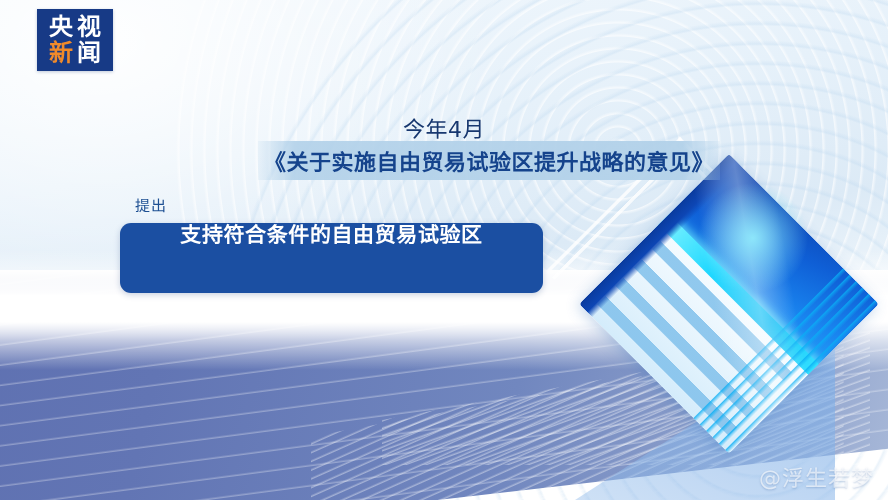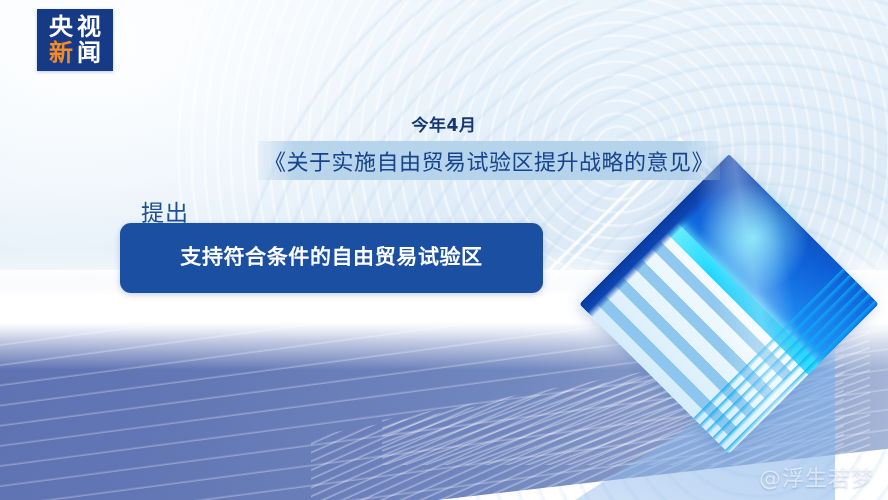--- a/index.html
+++ b/index.html
@@ -151,58 +151,57 @@
     width:28px; text-align:center;
   }
   .logo-ch.accent { color:#f08a2a; }
   .logo-row.top { margin-bottom:2px; }
 
   
   .kicker {
     position:absolute; left:0; right:0; top:111px;
     text-align:center;
     font-family:"DejaVu Sans","Liberation Sans",sans-serif;
-    font-size:17px;
+    font-size:22px;
     color:#17376f;
     letter-spacing:.5px;
-    font-weight:bold;
   }
 
   .headline-wrap {
     position:absolute; left:0; right:0; top:141px;
     text-align:center;
     padding-left:90px;
   }
   .headline {
     display:inline-block;
     font-family:"DejaVu Sans","Liberation Sans",sans-serif;
-    font-weight:normal;
+    font-weight:bold;
     font-size:22px;
     color:#15438c;
     background:linear-gradient(90deg, rgba(184,213,235,.15) 0%, rgba(178,209,233,.9) 8%, rgba(178,209,233,.95) 92%, rgba(184,213,235,.15) 100%);
     padding:3px 6px 4px;
     letter-spacing:.5px;
     white-space:nowrap;
   }
 
   .sublabel {
-    position:absolute; left:141px; top:194px;
+    position:absolute; left:135px; top:194px;
     font-family:Liberation Serif, serif;
-    font-size:23px;
+    font-size:15px;
     color:#1d4f92;
     letter-spacing:1px;
   }
 
   .callout {
     position:absolute; left:120px; top:223px;
     width:423px; height:70px;
     background:#1b4fa2;
     border-radius:11px;
     display:flex; flex-direction:column;
-    align-items:center; justify-content:center;
+    align-items:center; justify-content:flex-start;
     gap:2px;
     box-shadow:0 2px 6px rgba(20,55,120,.22);
   }
   .callout-line {
     font-family:"DejaVu Sans","Liberation Sans",sans-serif;
     font-weight:bold;
     font-size:21px;
     color:#ffffff;
     letter-spacing:.6px;
     white-space:nowrap;

